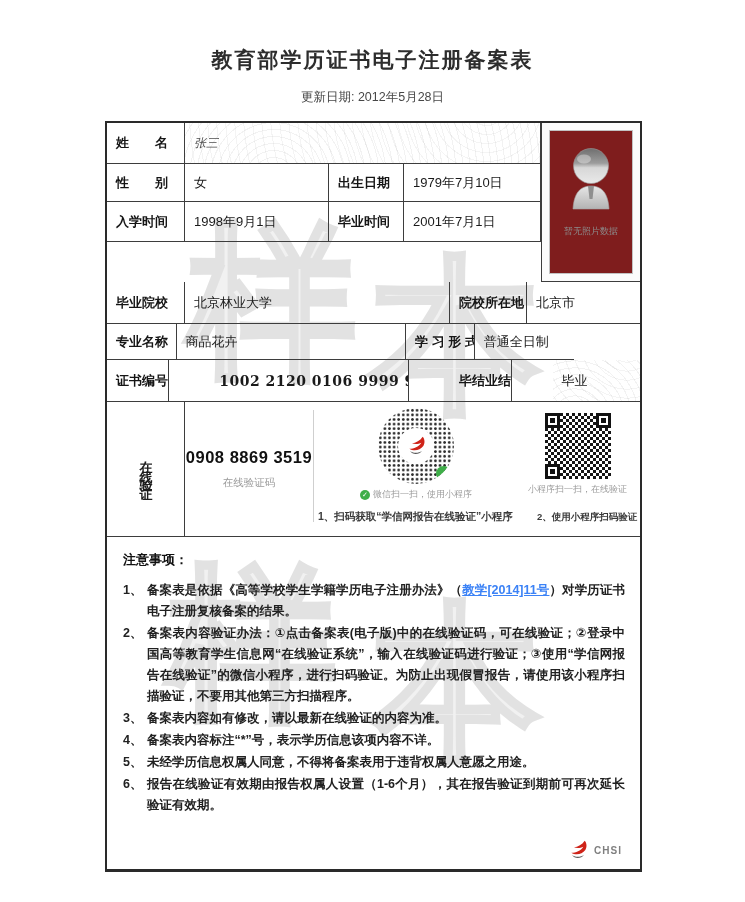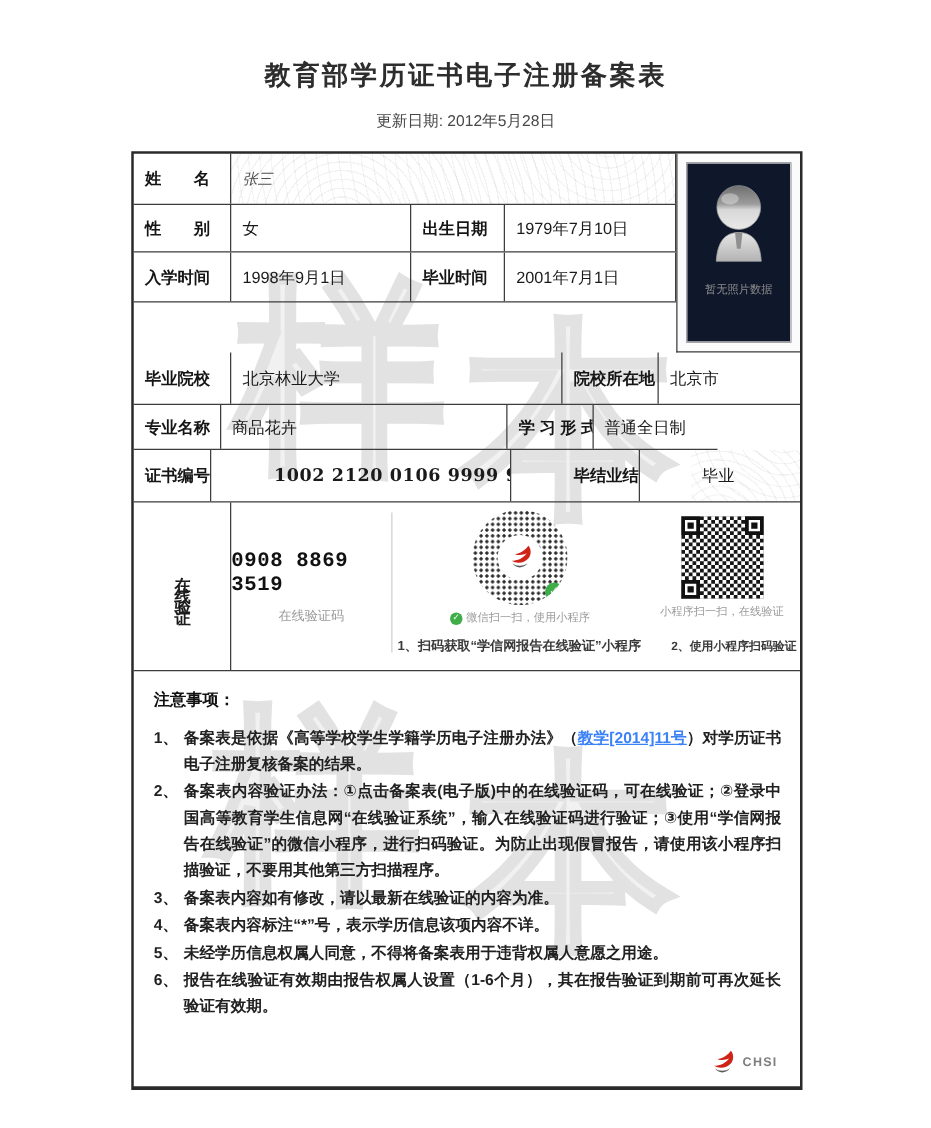--- a/index.html
+++ b/index.html
@@ -67,35 +67,35 @@
   .cert-num { font-family:"DejaVu Serif","Liberation Serif",serif;
               font-weight:bold; font-size:14px; letter-spacing:.5px; }
 
   
   .photo-col {
     position:absolute; left:434px; top:0; width:99px; height:159px;
     box-sizing:border-box; border-left:1px solid #3d3d3d;
     border-bottom:1px solid #3d3d3d; background:#fbfbfb; padding:7px;
   }
   .photo-frame {
-    width:100%; height:100%; box-sizing:border-box; background:#0f172a;
+    width:100%; height:100%; box-sizing:border-box; background:#7f1d1d;
     border:1px solid #c2c2c2; display:flex; flex-direction:column;
     align-items:center;
   }
   .photo-frame svg { margin-top:16px; }
   .photo-cap { font-size:9px; color:#8d8d8d; margin-top:12px; }
 
   
   .vlabel { justify-content:center; writing-mode:vertical-lr;
             text-orientation:upright; letter-spacing:9px; padding:0;
             font-weight:600; }
   .vwrap { position:relative; flex:1; padding:0; display:block; white-space:normal; }
   .vcode { position:absolute; left:0; top:0; width:128px; height:100%;
            display:flex; flex-direction:column; align-items:center; justify-content:center; }
-  .vcode-num { font-family:Liberation Mono, monospace;
+  .vcode-num { font-family:Liberation Sans, sans-serif;
                font-weight:bold; font-size:16.5px; color:#111; letter-spacing:.5px; }
   .vcode-cap { font-size:10.5px; color:#9a9a9a; margin-top:9px; }
   .vdivider { position:absolute; left:128px; top:8px; height:112px; width:1px; background:#cfcfcf; }
   .qr1-block { position:absolute; left:152px; top:6px; width:158px; text-align:center; }
   .qr2-block { position:absolute; left:330px; top:11px; width:125px; text-align:center; }
   .qr-round { position:relative; width:76px; height:76px; margin:0 auto; border-radius:50%;
     overflow:hidden;
     background-image:radial-gradient(#2c2c2c 1.1px, transparent 1.5px);
     background-size:4.6px 4.6px; }
   .qr-round .hub { position:absolute; left:50%; top:50%; width:36px; height:36px;

